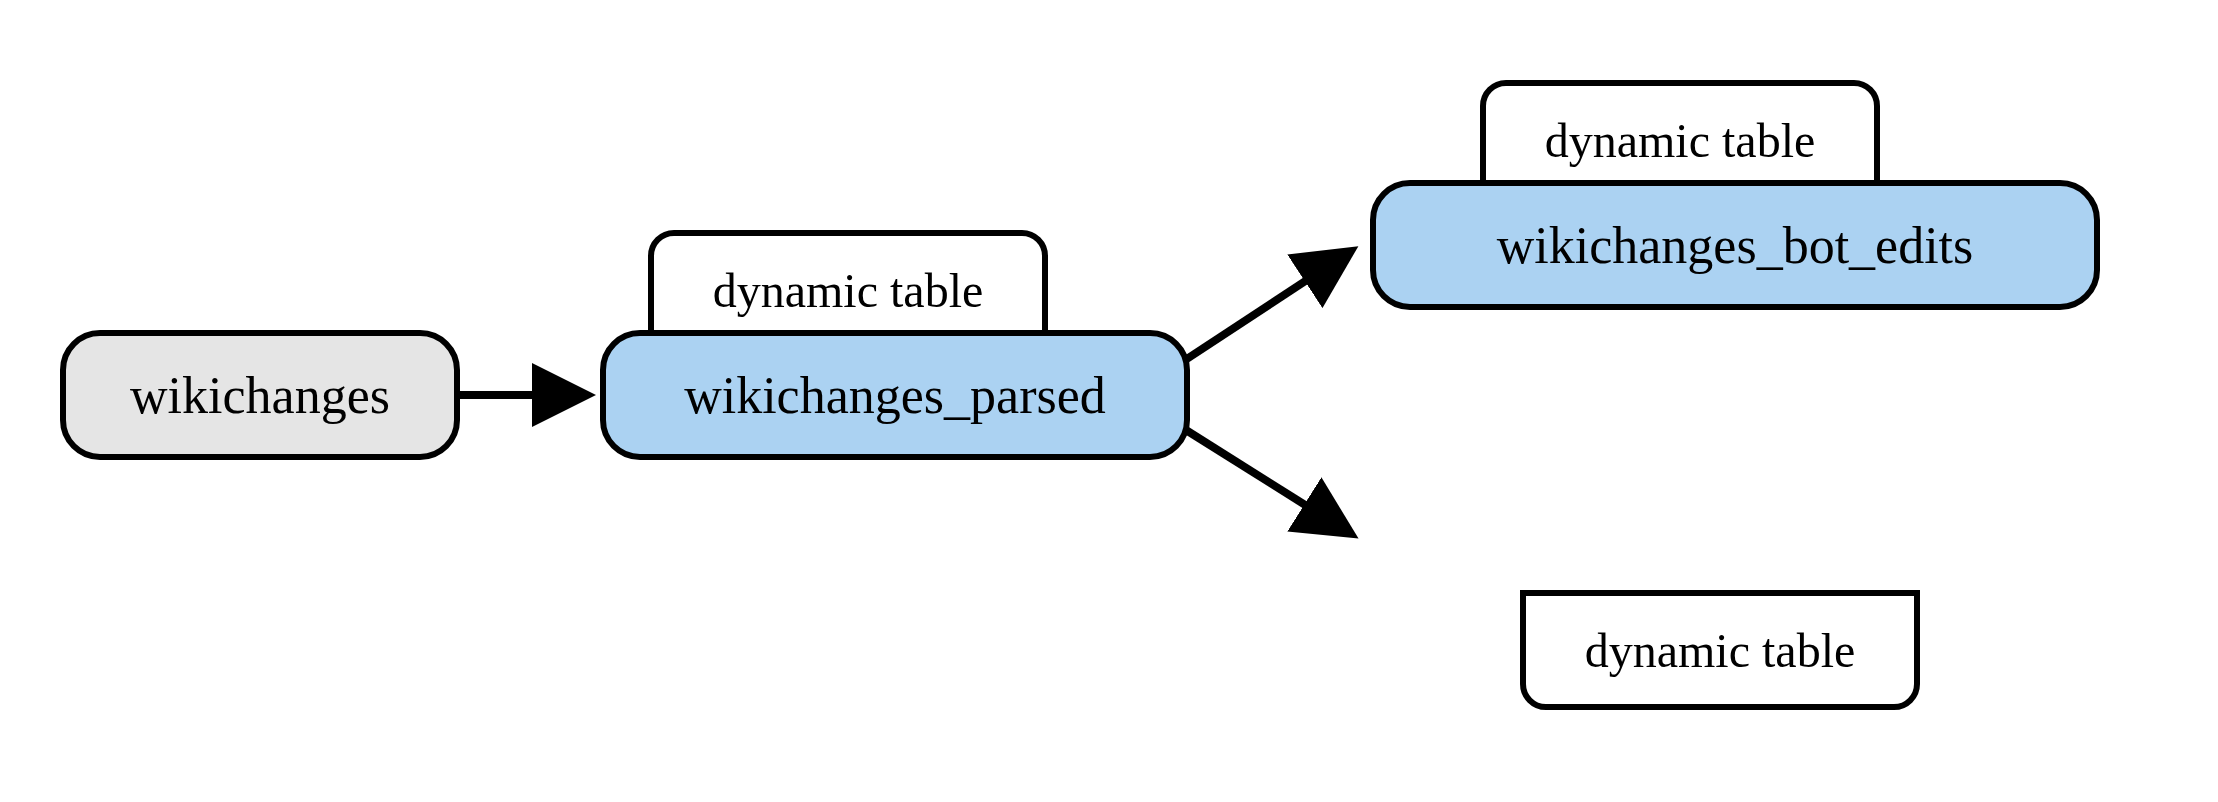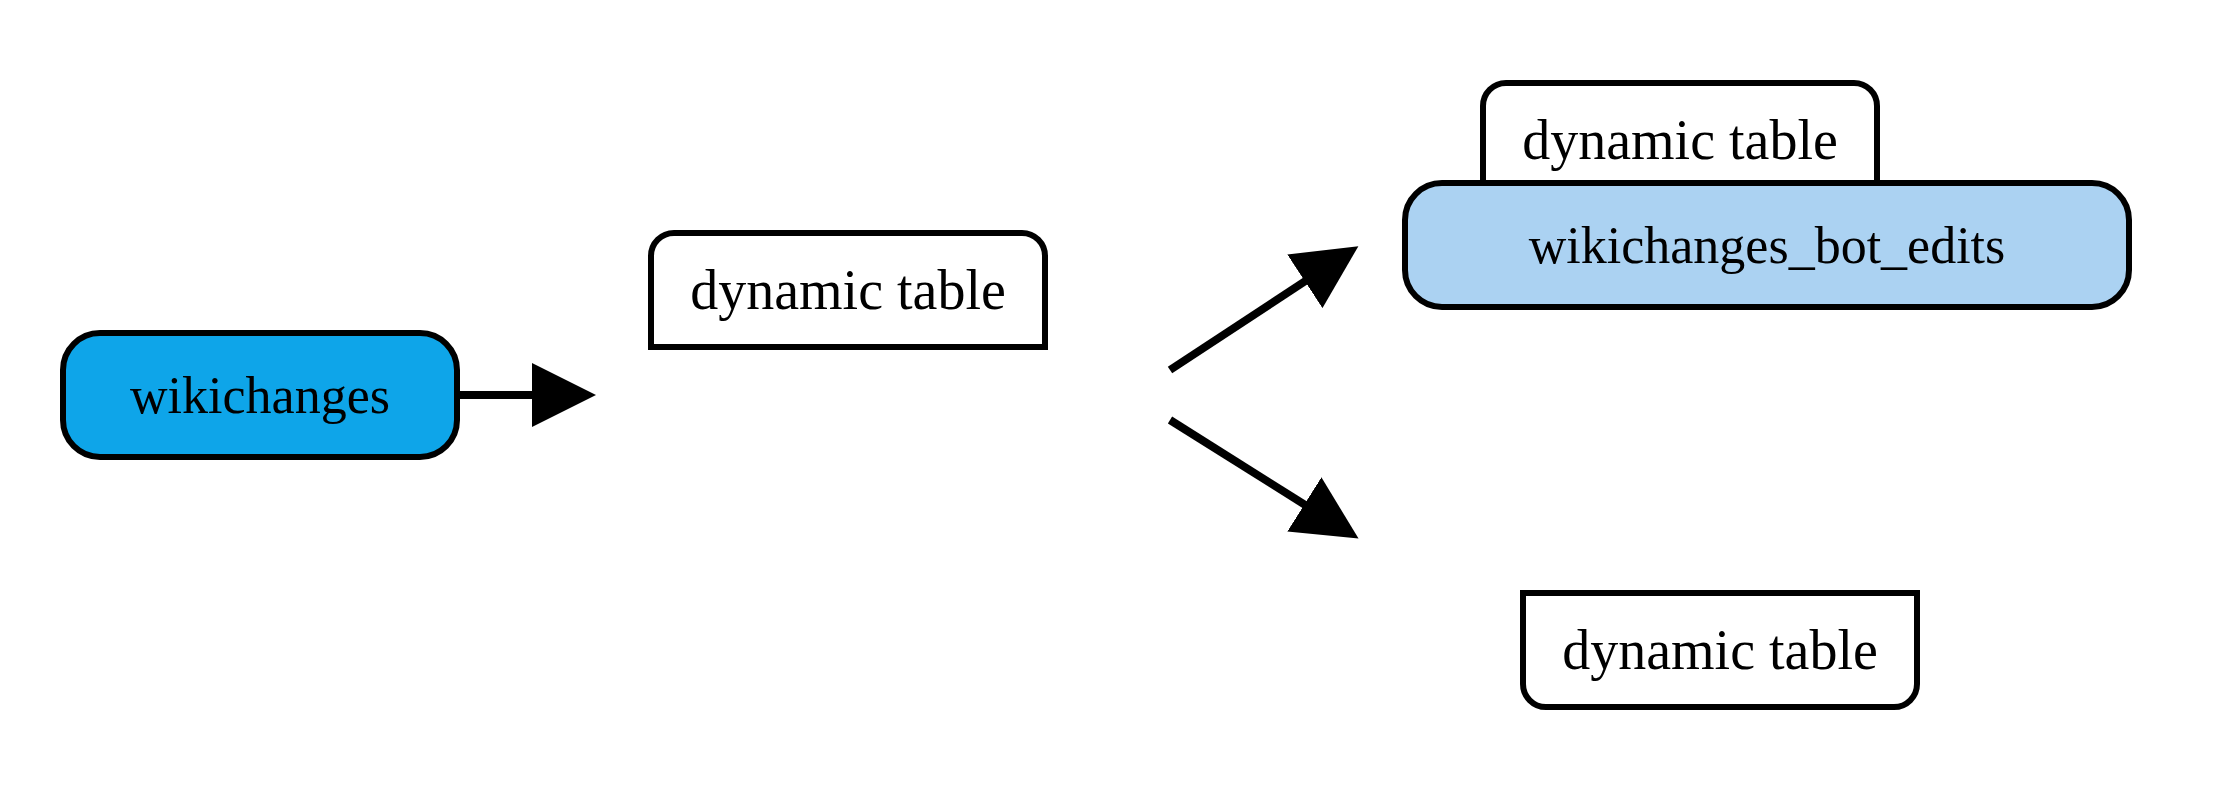--- a/index.html
+++ b/index.html
@@ -31,32 +31,32 @@
     border-radius: 40px;
     display: flex;
     align-items: center;
     justify-content: center;
     font-size: 52px;
     font-weight: 400;
     color: #000;
     padding: 0 20px;
     white-space: nowrap;
   }
-  .node.tan   { background: #0ea5e9; }
-  .node.blue  { background: #abd2f2; margin-left: 32px; }
+  .node.tan   { background: #e5e5e5; }
+  .node.blue  { background: #abd2f2; }
   .tag {
     position: absolute;
     box-sizing: border-box;
     background: #fff;
     border: 6px solid #000;
     border-radius: 26px;
     display: flex;
     align-items: center;
     justify-content: center;
-    font-size: 56px;
+    font-size: 48px;
     color: #000;
     padding: 0 30px;
     white-space: nowrap;
     z-index: 1;
   }
   .node, .tag { z-index: 3; }
   .tag { z-index: 2; }
 </style>
 </head>
 <body>
@@ -78,20 +78,23 @@
   </svg>
 
   <div class="node tan" style="left:60px; top:330px; width:400px; height:130px;">
     <span>wikichanges</span>
   </div>
 
   <div class="tag" style="left:648px; top:230px; width:400px; height:120px; border-bottom-left-radius:0; border-bottom-right-radius:0;">
     <span>dynamic table</span>
   </div>
 
+  <div class="node blue" style="left:600px; top:330px; width:590px; height:130px;">
+    <span>wikichanges_parsed</span>
+  </div>
 
   <div class="tag" style="left:1480px; top:80px; width:400px; height:120px; border-bottom-left-radius:0; border-bottom-right-radius:0;">
     <span>dynamic table</span>
   </div>
 
   <div class="node blue" style="left:1370px; top:180px; width:730px; height:130px;">
     <span>wikichanges_bot_edits</span>
   </div>
 
 

